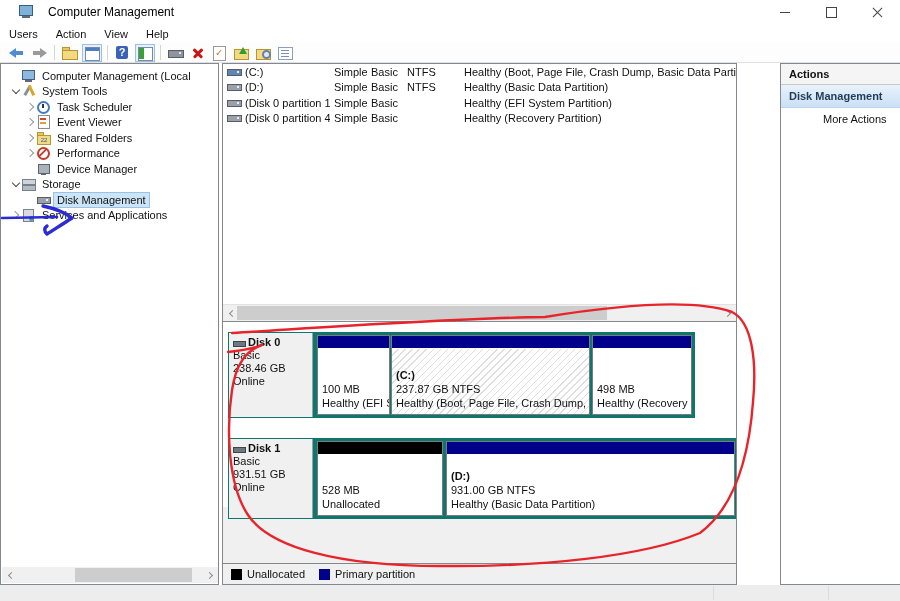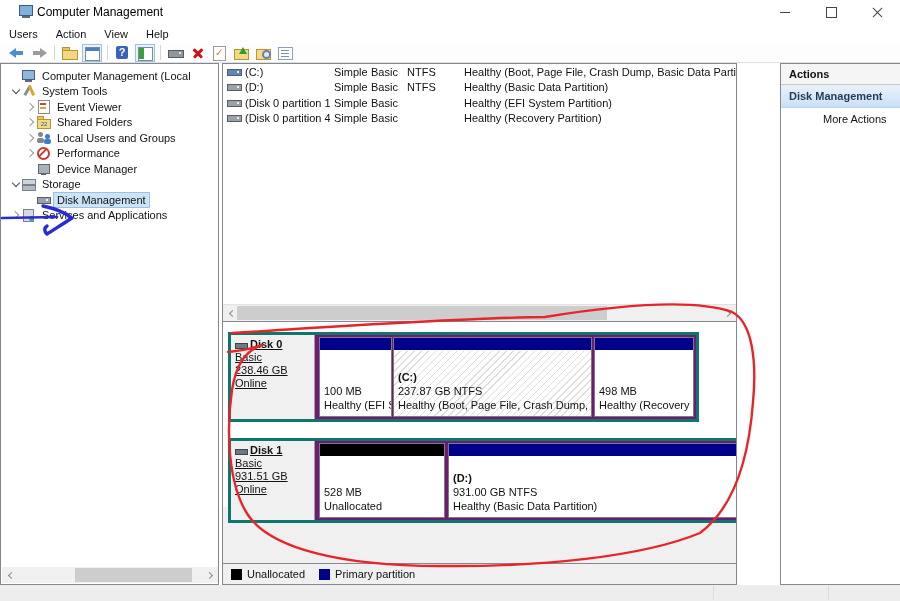--- a/index.html
+++ b/index.html
@@ -4,21 +4,21 @@
 <style>
   html,body{margin:0;padding:0;background:#fff;}
   body{width:900px;height:601px;position:relative;overflow:hidden;
        font-family:"Liberation Sans","DejaVu Sans",sans-serif;font-size:11px;color:#111;}
 
   
   .titlebar{position:absolute;left:0;top:0;width:900px;height:24px;background:#fff;display:flex;align-items:center;}
   .app-icon{width:16px;height:14px;margin-left:18px;position:relative;}
   .app-icon::before{content:"";position:absolute;left:1px;top:0;width:12px;height:9px;background:#7fb2d9;border:1px solid #3d5a80;}
   .app-icon::after{content:"";position:absolute;left:4px;top:11px;width:8px;height:2px;background:#5a6b7a;}
-  .title-text{margin-left:3px;font-size:12px;color:#000;}
+  .title-text{margin-left:14px;font-size:12px;color:#000;}
   .win-controls{position:absolute;right:0;top:0;height:24px;display:flex;}
   .wc{width:46px;height:24px;display:flex;align-items:center;justify-content:center;color:#444;}
   .wc-min::before{content:"";width:10px;height:1px;background:#444;}
   .wc-max::before{content:"";width:9px;height:9px;border:1px solid #444;}
   .wc-close{position:relative;}
   .wc-close::before,.wc-close::after{content:"";position:absolute;width:13px;height:1px;background:#444;top:12px;left:17px;}
   .wc-close::before{transform:rotate(45deg);}
   .wc-close::after{transform:rotate(-45deg);}
 
   
@@ -115,21 +115,21 @@
   .i-vol.lit::before{background:#5f86b5;}
   .i-vol::after{content:"";position:absolute;left:10px;top:4px;width:2px;height:2px;background:#e8eef3;}
 
   
   .center-hscroll{height:16px;flex:none;background:#f0f0f0;position:relative;border-top:1px solid #e2e2e2;}
   .center-thumb{position:absolute;left:14px;top:1px;width:370px;height:14px;background:#cdcdcd;}
 
   
   .graph{flex:1;position:relative;background:#fff;border-top:1px solid #828790;overflow:hidden;}
   .graph-gray{position:absolute;left:0;right:0;top:185px;bottom:0;background:#f0f0f0;}
-  .disk-row{position:absolute;display:flex;border:3px solid #0f766e;background:#701a75;text-decoration:underline;}
+  .disk-row{position:absolute;display:flex;border:1px solid #0f766e;background:#0f766e;}
   .disk-label{width:84px;flex:none;background:#f0f0f0;border-right:1px solid #a0a0a0;padding:3px 4px;box-sizing:border-box;line-height:13px;}
   .disk-name{font-weight:bold;display:flex;align-items:center;}
   .i-dsklbl{width:12px;height:8px;position:relative;flex:none;margin-right:3px;}
   .i-dsklbl::before{content:"";position:absolute;left:0;top:2px;width:11px;height:4px;background:#6e7880;border:1px solid #3c444c;}
   .parts{position:relative;flex:1;}
   .part{position:absolute;top:2px;bottom:2px;border:1px solid #7b7b7b;background:#fff;display:flex;flex-direction:column;}
   .part-bar{height:12px;flex:none;}
   .bar-navy{background:#00008b;} .bar-black{background:#000;}
   .part-body{flex:1;padding:2px 4px 4px 4px;overflow:hidden;display:flex;flex-direction:column;justify-content:flex-end;line-height:14px;white-space:nowrap;border-top:1px solid #fff;}
   .part-body.hatch{background:repeating-linear-gradient(135deg,#ffffff 0px,#ffffff 4px,#dedede 4px,#dedede 5px);}
@@ -202,32 +202,32 @@
         <span class="ticon i-computer"></span>
         <span class="tree-label">Computer Management (Local</span>
       </div>
       <div class="tree-row" style="padding-left:10px">
         <span class="chev exp"></span>
         <span class="ticon i-tools"></span>
         <span class="tree-label">System Tools</span>
       </div>
       <div class="tree-row" style="padding-left:25px">
         <span class="chev col"></span>
+        <span class="ticon i-clock"></span>
+        <span class="tree-label">Task Scheduler</span>
+      </div>
+      <div class="tree-row" style="padding-left:25px">
+        <span class="chev col"></span>
         <span class="ticon i-event"></span>
         <span class="tree-label">Event Viewer</span>
       </div>
       <div class="tree-row" style="padding-left:25px">
         <span class="chev col"></span>
         <span class="ticon i-sharedf"></span>
         <span class="tree-label">Shared Folders</span>
-      </div>
-      <div class="tree-row" style="padding-left:25px">
-        <span class="chev col"></span>
-        <span class="ticon i-users"></span>
-        <span class="tree-label">Local Users and Groups</span>
       </div>
       <div class="tree-row" style="padding-left:25px">
         <span class="chev col"></span>
         <span class="ticon i-perf"></span>
         <span class="tree-label">Performance</span>
       </div>
       <div class="tree-row" style="padding-left:35px">
         <span class="ticon i-device"></span>
         <span class="tree-label">Device Manager</span>
       </div>

